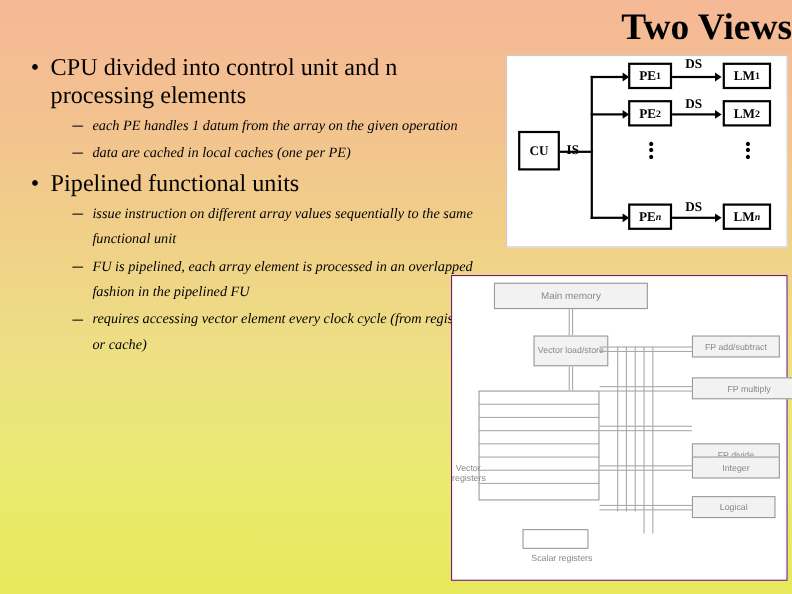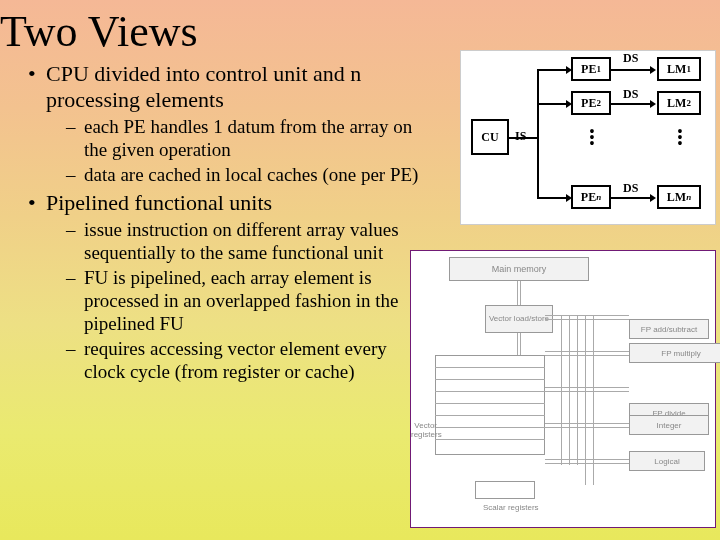--- a/index.html
+++ b/index.html
@@ -6,38 +6,38 @@
   body {
     width: 720px;
     height: 540px;
     background: linear-gradient(180deg, #f5b896 0%, #f3c28f 20%, #f0d088 40%, #ede084 60%, #eaea70 80%, #e8e85c 100%);
     font-family: "Times New Roman", Times, serif;
     color: #000;
     position: relative;
     overflow: hidden;
   }
   .title {
-    text-align: left;
-    font-size: 44px;
+    text-align: right;
+    font-size: 34px;
     padding-top: 6px;
-    font-weight: normal;
+    font-weight: bold;
   }
   .content {
     padding: 4px 8px 0 28px;
     width: 438px;
   }
   ul.top { list-style: none; }
   ul.top > li { margin-bottom: 4px; }
   .bullet-row { display: flex; align-items: flex-start; }
   .bullet-dot { width: 18px; font-size: 22px; line-height: 26px; }
   .bullet-text { font-size: 22px; line-height: 26px; flex: 1; }
   ul.sub { list-style: none; padding-left: 38px; margin-top: 2px; }
   ul.sub > li { display: flex; align-items: flex-start; margin-bottom: 2px; }
   .dash { width: 18px; font-size: 19px; line-height: 23px; }
-  .sub-text { font-size: 19px; line-height: 23px; flex: 1; }
+  .sub-text { font-size: 13px; line-height: 23px; flex: 1; font-style: italic; }
   .diagram-1 {
     position: absolute;
     top: 50px;
     right: 4px;
     width: 256px;
     height: 175px;
     background: #fff;
     border: 1px solid #ccc;
   }
   .diagram-2 {
@@ -172,21 +172,21 @@
     <div class="thin" style="left:24px; top:140px; width:110px; height:1px;"></div>
     <div class="thin" style="left:24px; top:152px; width:110px; height:1px;"></div>
     <div class="thin" style="left:24px; top:164px; width:110px; height:1px;"></div>
     <div class="thin" style="left:24px; top:176px; width:110px; height:1px;"></div>
     <div class="thin" style="left:24px; top:188px; width:110px; height:1px;"></div>
     <div class="lbl" style="left:0px; top:170px; width:26px; text-align:right; font-size:8px; line-height:9px;">Vector registers</div>
 
     <div class="gbox" style="left:64px; top:230px; width:60px; height:18px; background:#fff;"></div>
     <div class="lbl" style="left:72px; top:252px; font-size:8px; line-height:9px;text-align:right;">Scalar registers</div>
 
-    <div class="gbox" style="left:218px; top:68px; width:80px; height:20px; font-size:8px;">FP add/subtract</div>
+    <div class="gbox" style="left:218px; top:54px; width:80px; height:20px; font-size:8px;">FP add/subtract</div>
     <div class="gbox" style="left:218px; top:92px; width:104px; height:20px; font-size:8px;">FP multiply</div>
     <div class="gbox" style="left:218px; top:128px; width:80px; height:20px; font-size:8px;margin-top:24px;">FP divide</div>
     <div class="gbox" style="left:218px; top:164px; width:80px; height:20px; font-size:8px;">Integer</div>
     <div class="gbox" style="left:218px; top:200px; width:76px; height:20px; font-size:8px;">Logical</div>
 
     <div class="thin" style="left:134px; top:64px; width:84px; height:1px;"></div>
     <div class="thin" style="left:134px; top:68px; width:84px; height:1px;"></div>
     <div class="thin" style="left:134px; top:100px; width:84px; height:1px;"></div>
     <div class="thin" style="left:134px; top:104px; width:84px; height:1px;"></div>
     <div class="thin" style="left:134px; top:136px; width:84px; height:1px;"></div>

